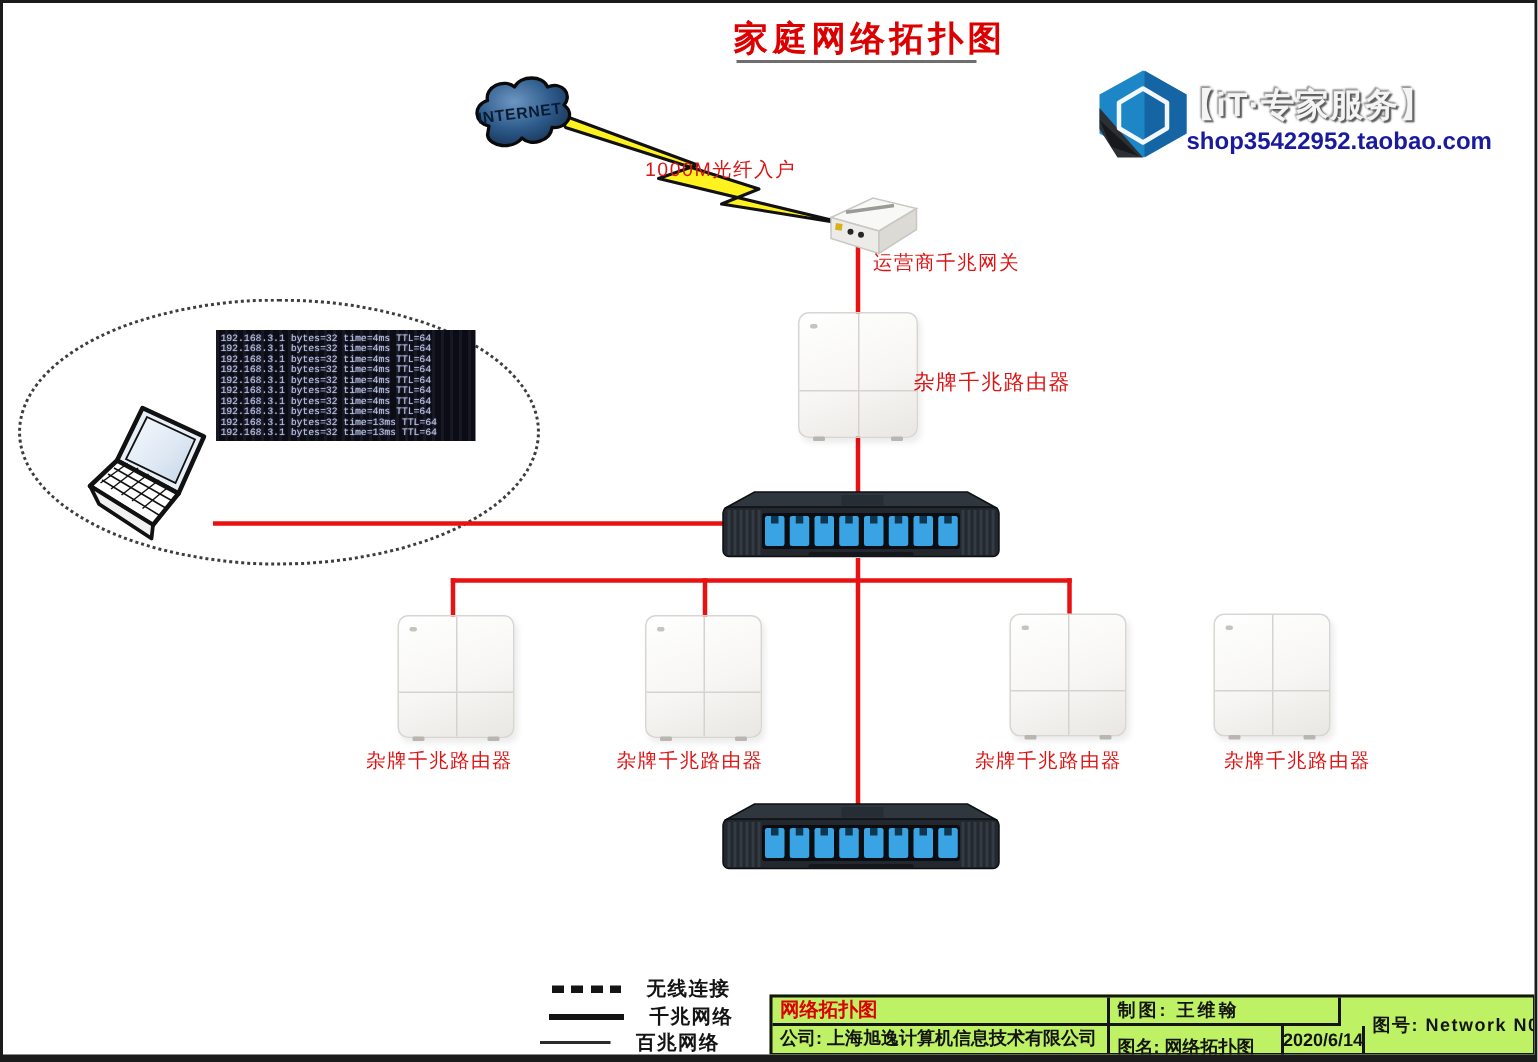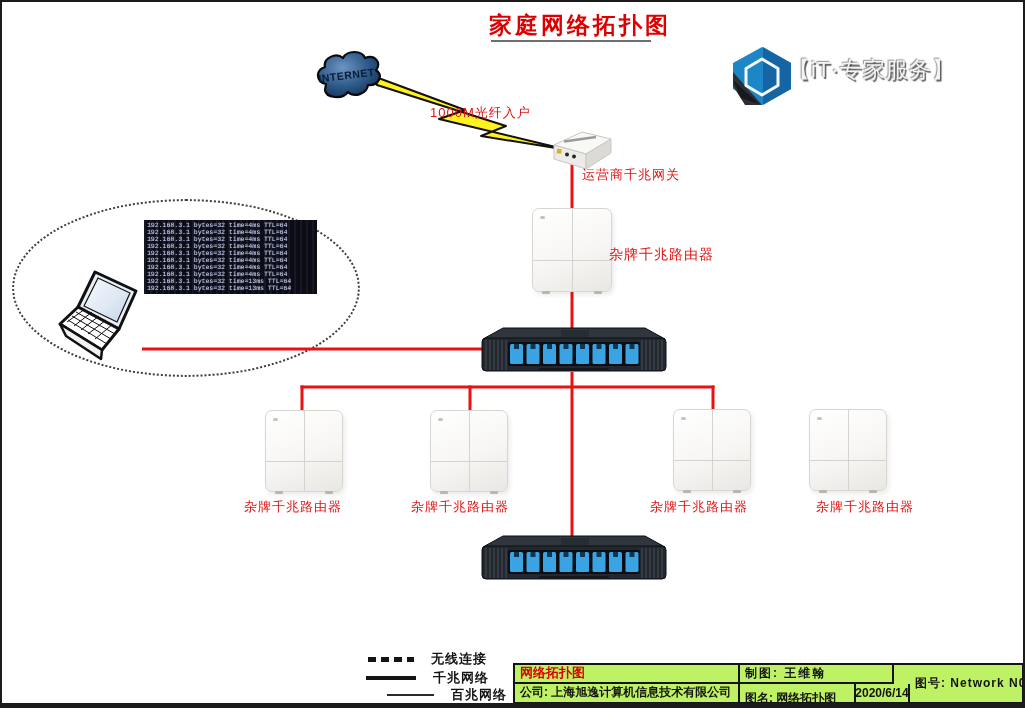--- a/index.html
+++ b/index.html
@@ -7,21 +7,21 @@
   .canvas{
     position:relative;width:1025px;height:708px;background:#fff;overflow:hidden;
     border:2px solid #1b1b1b;border-bottom-width:5px;box-shadow:0 0 0 1px #b9b9b9;
     font-family:"Liberation Sans","DejaVu Sans",sans-serif;
   }
   .abs{position:absolute;}
   
   .page-title{left:487px;top:8px;font-size:23px;font-weight:bold;color:#dd0000;letter-spacing:3px;z-index:3;}
   .title-underline{left:489px;top:38px;width:160px;height:2px;background:#6e6e6e;z-index:3;}
   
-  .brand-name{left:786px;top:53px;font-size:22px;font-weight:normal;color:#f4f4f4;letter-spacing:1px;
+  .brand-name{left:786px;top:53px;font-size:22px;font-weight:bold;color:#f4f4f4;letter-spacing:1px;
     text-shadow:1.5px 1.5px 1px #5a5a5a,-1px -1px 1px #9a9a9a,0 0 2px #888;z-index:3;white-space:nowrap;}
   .brand-url{left:789px;top:84px;font-size:16px;font-weight:bold;color:#1a1a9e;z-index:3;white-space:nowrap;}
   
   .red-label{color:#dc1414;font-weight:normal;font-size:13px;letter-spacing:1px;white-space:nowrap;z-index:4;}
   .lbl-center{text-align:center;width:160px;}
   
   .wifi-ellipse{left:10px;top:197px;width:348px;height:178px;border:2px dotted #3d3d3d;border-radius:50%;z-index:0;}
   
   .ping-shot{left:142px;top:218px;width:173px;height:74px;background:#0b0c16;z-index:2;overflow:hidden;
     padding:2px 3px;filter:blur(0.35px);}
@@ -66,20 +66,21 @@
   <div class="abs title-underline"></div>
 
   <svg class="abs dev" style="left:727px;top:44px;" width="64" height="60" viewBox="0 0 64 60">
     <polygon points="33,1 62,17 62,43 33,59 4,43 4,17" fill="#1d86c6"></polygon>
     <polygon points="34,1 62,17 62,43 34,59" fill="#1565a5"></polygon>
     <polygon points="4,26 33,59 16,59 4,40" fill="#2c2f33"></polygon>
     <polygon points="4,34 30,58 12,52" fill="#17191c"></polygon>
     <polygon points="33,13 49,22.5 49,39.5 33,49 17,39.5 17,22.5" fill="none" stroke="#ffffff" stroke-width="3" stroke-linejoin="round" opacity="0.95"></polygon>
   </svg>
   <div class="abs brand-name">【iT·专家服务】</div>
+  <div class="abs brand-url">shop35422952.taobao.com</div>
 
   <div class="abs wifi-ellipse"></div>
 
   <svg class="abs overlay" width="1025" height="708" viewBox="0 0 1025 708">
     <g stroke="#e91212" stroke-width="3">
       <line x1="570" y1="154" x2="570" y2="210"></line>
       <line x1="570" y1="288" x2="570" y2="328"></line>
       <line x1="140" y1="347" x2="492" y2="347"></line>
       <line x1="570" y1="370" x2="570" y2="536"></line>
       <line x1="298.5" y1="385" x2="712.5" y2="385"></line>
@@ -276,21 +277,21 @@
   </svg>
 
   <div class="abs legend-row" style="left:366px;top:648px;">
     <span class="leg-dash"></span>
     <span class="legend-label">无线连接</span>
   </div>
   <div class="abs legend-row" style="left:364px;top:667px;">
     <span class="leg-thick"></span>
     <span class="legend-label">千兆网络</span>
   </div>
-  <div class="abs legend-row" style="left:385px;top:684px;">
+  <div class="abs legend-row" style="left:358px;top:684px;">
     <span class="leg-thin"></span>
     <span class="legend-label">百兆网络</span>
   </div>
 
   <div class="abs tblock">
     <div class="tcell c-doc">网络拓扑图</div>
     <div class="tcell c-company">公司: 上海旭逸计算机信息技术有限公司</div>
     <div class="tcell c-drawn">制图: 王维翰</div>
     <div class="tcell c-name">图名: 网络拓扑图</div>
     <div class="tcell c-date">2020/6/14</div>

